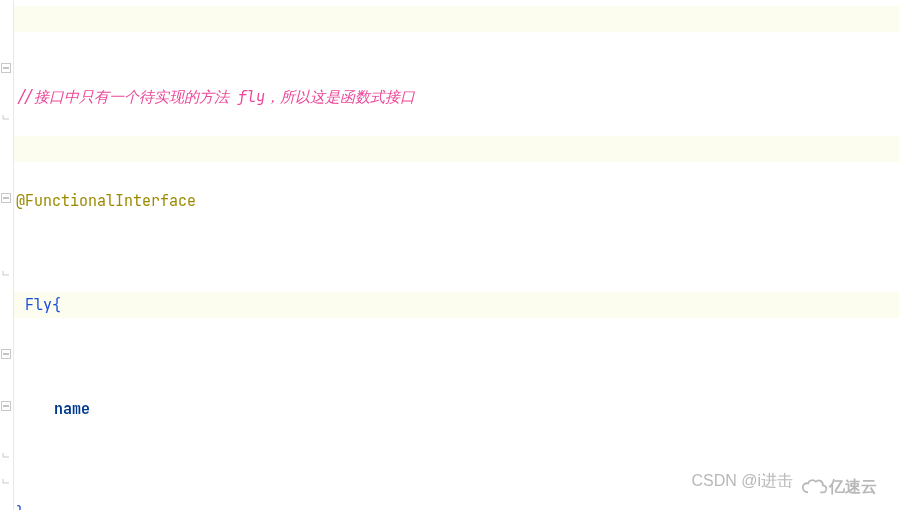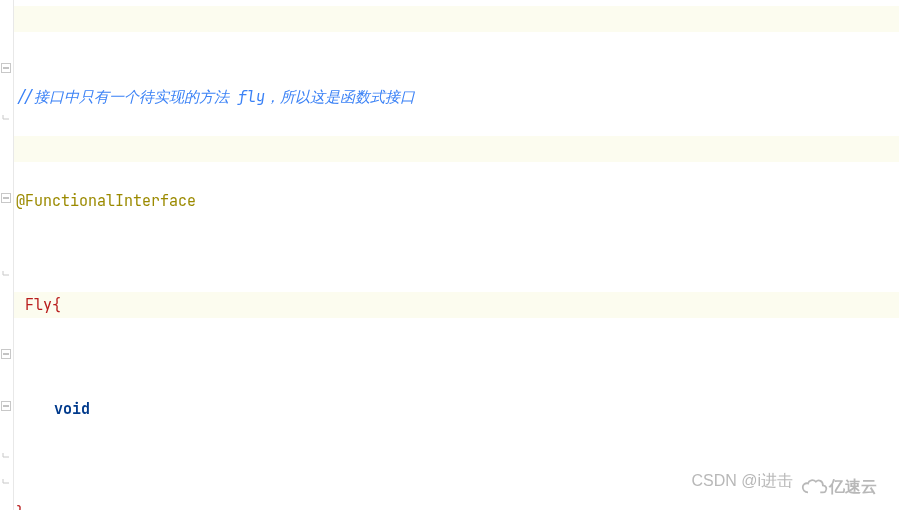--- a/index.html
+++ b/index.html
@@ -29,24 +29,24 @@
   }
   .code {
     position: absolute;
     left: 16px;
     top: 6px;
     white-space: pre;
     color: #202020;
   }
   .row { height: 26px; display: flex; align-items: center; }
   .indent1 { padding-left: 38px; }
-  .cmt   { color: #3b82f6; font-style: italic; }
+  .cmt   { color: #ec4899; font-style: italic; }
   .ann   { color: #9b8a00; }
   .kw    { color: #003a8c; font-weight: 700; }
-  .id    { color: #b91c1c; }
+  .id    { color: #1d4ed8; }
   .hl-line { position: absolute; left: 14px; right: 0; height: 26px; background: #fcfcef; z-index: -1; }
 
   
   .wm-text {
     position: absolute;
     right: 106px;
     bottom: 16px;
     color: #b8b8b8;
     font-family: Arial, sans-serif;
     font-size: 16px;
@@ -106,21 +106,21 @@
 </div>
 
 <div class="code">
 
   <div class="row"><span class="cmt">//接口中只有一个待实现的方法 fly，所以这是函数式接口</span></div>
 
   <div class="row"><span class="ann">@FunctionalInterface</span></div>
 
   <div class="row"><span class="id"> Fly{</span></div>
 
-  <div class="row indent1"><span class="kw">void</span></div>
+  <div class="row indent1"><span class="kw">name</span></div>
 
   <div class="row"><span class="id">}</span></div>
 
   
 
   
 
   
 
   

